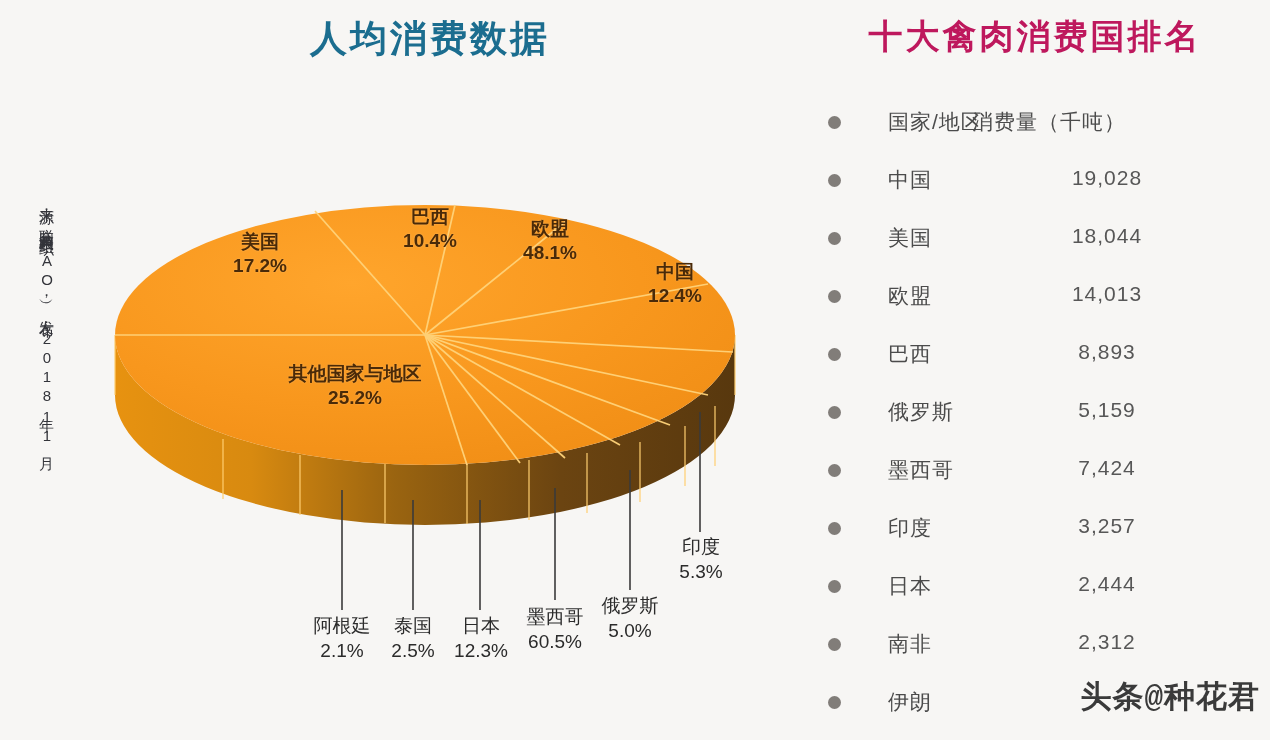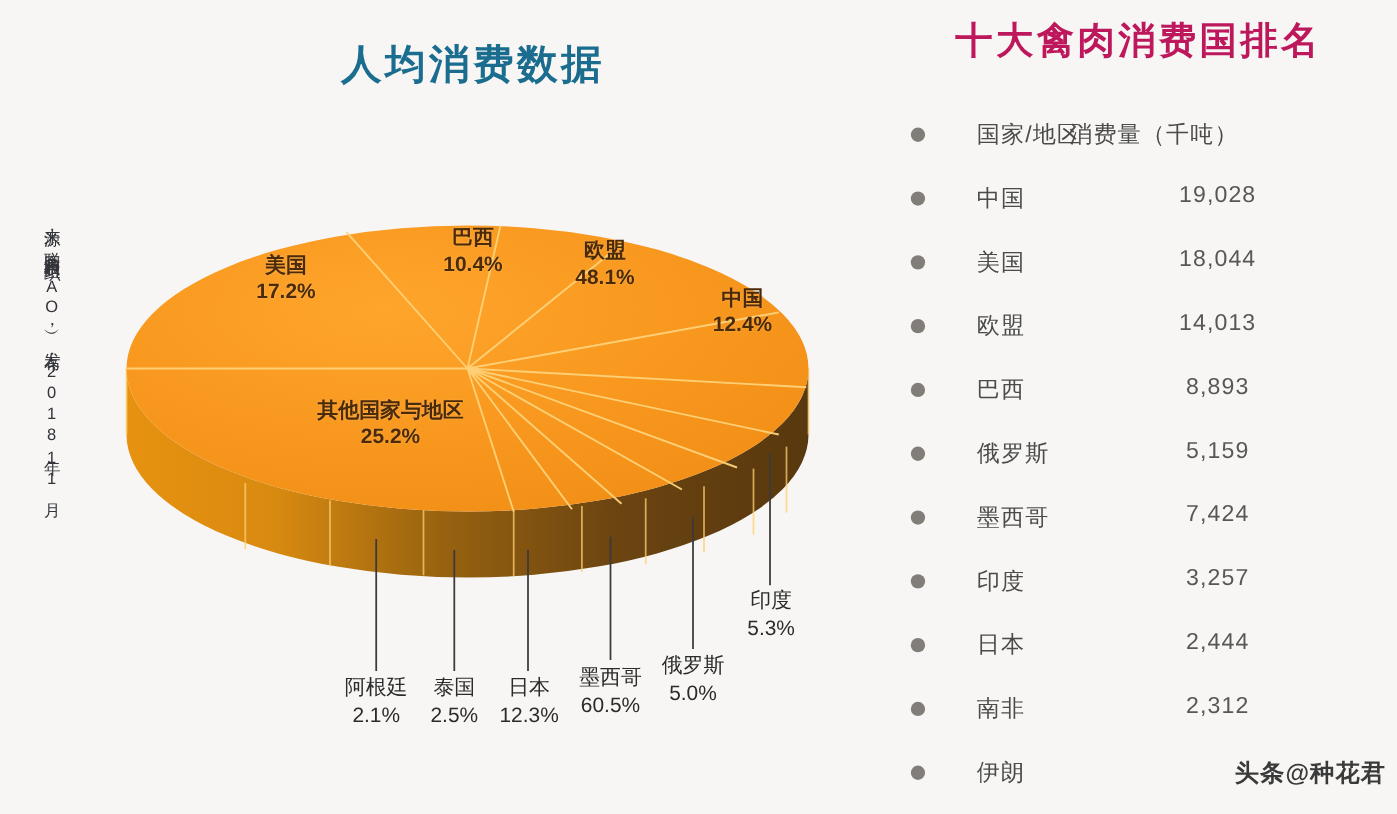--- a/index.html
+++ b/index.html
@@ -10,21 +10,20 @@
     overflow:hidden;position:relative;
   }
   
   #left-panel{position:absolute;left:0;top:0;width:800px;height:740px;}
   #chart-title{
     position:absolute;left:230px;top:14px;width:400px;
     text-align:center;font-size:37px;font-weight:bold;
     color:#1b6d8f;letter-spacing:3px;
     font-family:"DejaVu Serif","Liberation Serif",serif;
     white-space:nowrap;
-    margin-top:20px;
   }
   #source-note{
     position:absolute;left:38px;top:196px;
     writing-mode:vertical-rl;text-orientation:upright;
     font-size:15px;color:#33343a;letter-spacing:2px;
     height:420px;line-height:1.1;
   }
   #pie-wrap{position:absolute;left:95px;top:180px;width:700px;height:360px;}
   svg{display:block;overflow:visible;}
   .pie-label{
@@ -55,23 +54,23 @@
     font-size:21px;color:#4b4b4b;letter-spacing:1px;white-space:nowrap;
   }
   .rank-val{
     position:absolute;left:212px;top:8px;width:190px;text-align:center;
     font-size:21px;color:#575757;letter-spacing:1px;white-space:nowrap;
   }
   .rank-row.header .rank-name,.rank-row.header .rank-val{color:#4b4b4b;}
   .rank-row.header .rank-val{left:172px;text-align:left;}
   #watermark{
     position:absolute;right:10px;bottom:22px;
-    font-size:22px;font-weight:bold;color:#2b2b2b;
+    font-size:31px;font-weight:bold;color:#2b2b2b;
     letter-spacing:1px;white-space:nowrap;opacity:.92;
-    font-family:Liberation Sans, sans-serif;
+    font-family:Liberation Mono, monospace;
   }
 </style>
 </head>
 <body>
 
 <div id="left-panel">
 
   <div id="chart-title">人均消费数据</div>
 
   <div id="source-note">来源：联合国粮农组织（FAO），发布：2018年11月</div>

